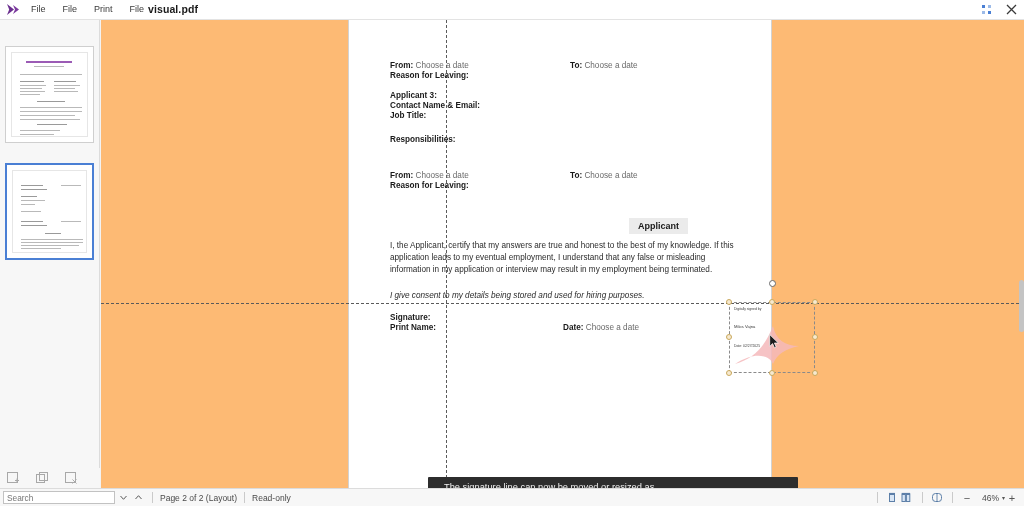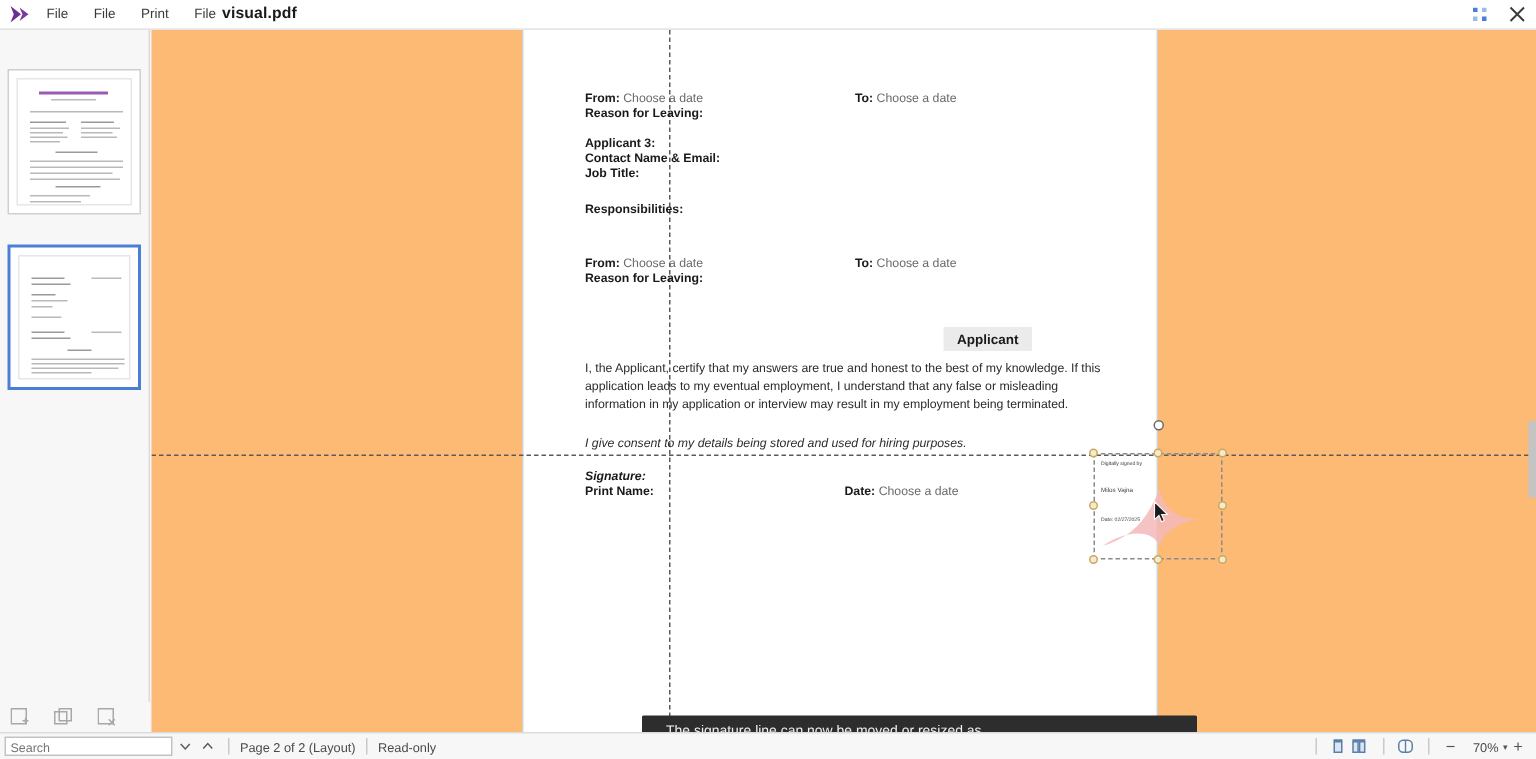--- a/index.html
+++ b/index.html
@@ -309,21 +309,21 @@
       <div class="line" style="left:2px; top:161px;">
         <b>Reason for Leaving:</b>
       </div>
 
       <div class="disclaimer-badge">Applicant</div>
 
       <div class="para">I, the Applicant, certify that my answers are true and honest to the best of my knowledge. If this application leads to my eventual employment, I understand that any false or misleading information in my application or interview may result in my employment being terminated.</div>
 
       <div class="consent">I give consent to my details being stored and used for hiring purposes.</div>
 
-      <div class="line" style="left:2px; top:293px;font-style:italic;">
+      <div class="line" style="left:2px; top:293px;">
         <b>Signature:</b>
       </div>
       <div class="line" style="left:2px; top:303px;">
         <b>Print Name:</b>
       </div>
       <div class="line" style="left:175px; top:303px;">
         <b>Date:</b>
         <span class="muted">Choose a date</span>
       </div>
 
@@ -398,19 +398,19 @@
       </div>
       <div class="sb-div"></div>
       <div class="vw-icon">
         <svg width="12" height="11" viewBox="0 0 12 11">
           <rect x="1.5" y="1.5" width="9" height="8" rx="3" fill="none" stroke="#5c7fa8"></rect>
           <path d="M6 1.5 L6 9.5" stroke="#5c7fa8" stroke-width="0.9"></path>
         </svg>
       </div>
       <div class="sb-div"></div>
       <div class="zoom-minus">−</div>
-      <div class="zoom-val">70%</div>
+      <div class="zoom-val">46%</div>
       <div class="zoom-caret">▾</div>
       <div class="zoom-plus">+</div>
     </div>
   </div>
 
 </div>
 
 </body></html>

